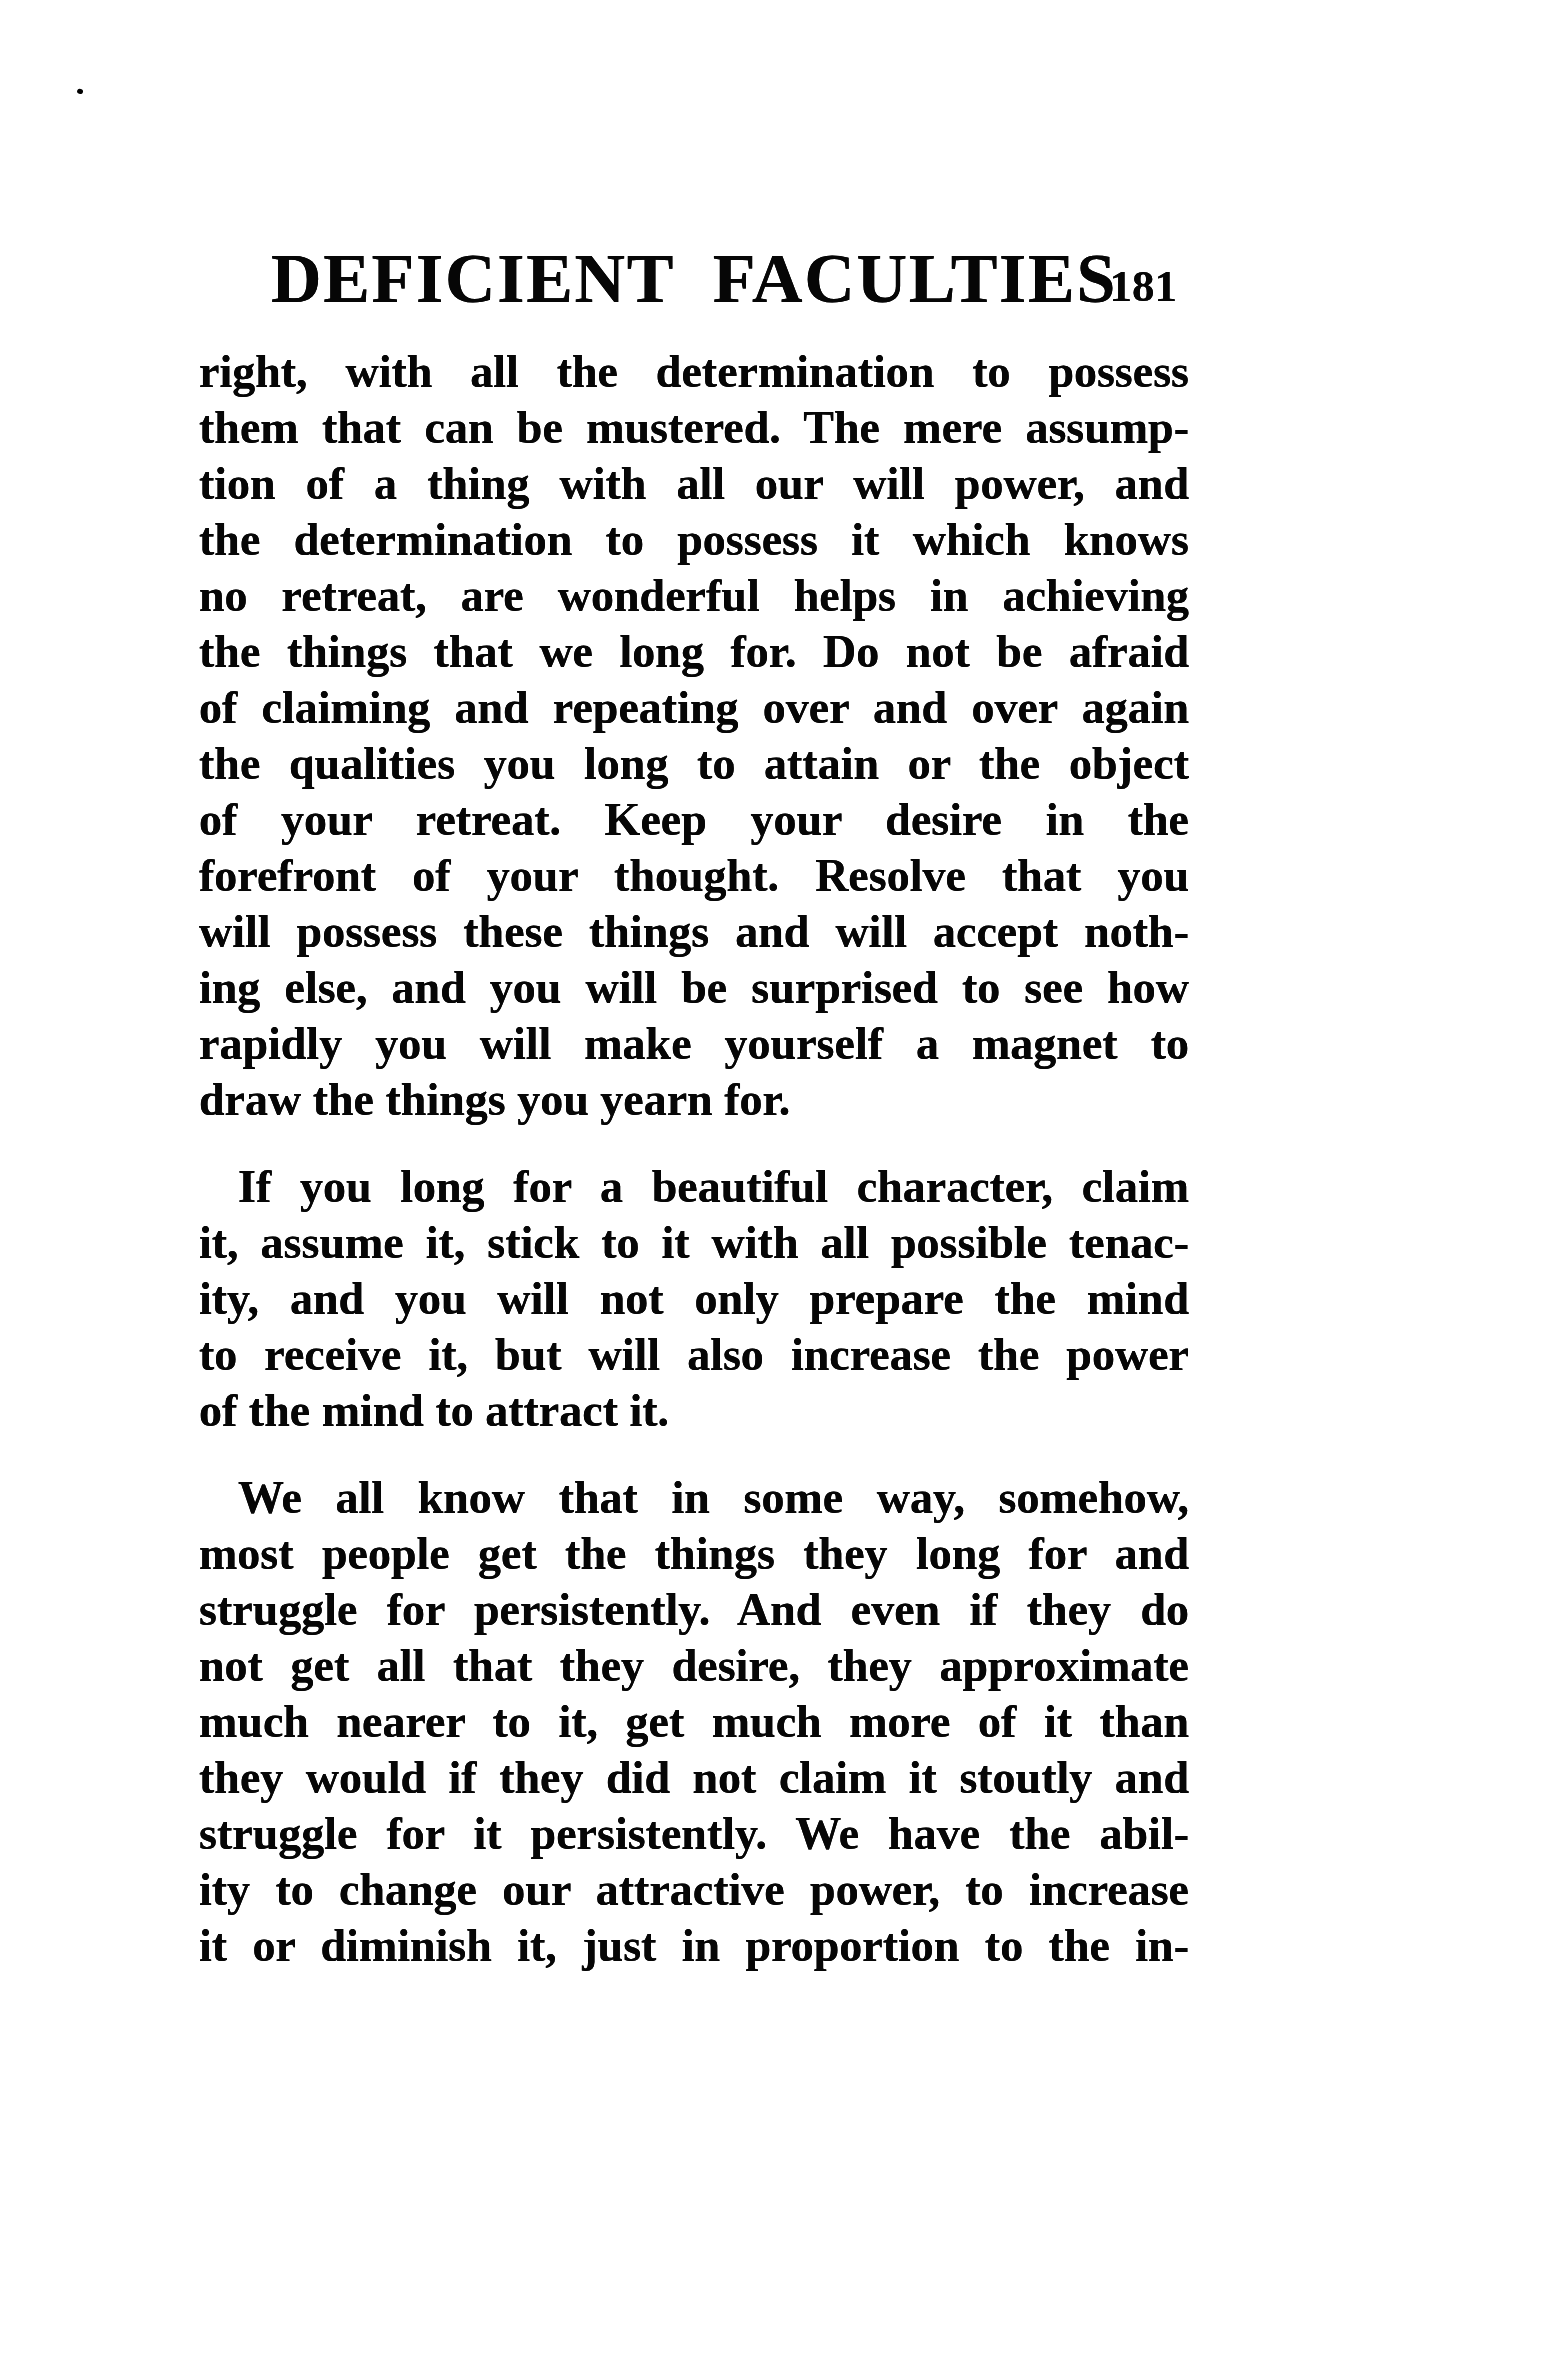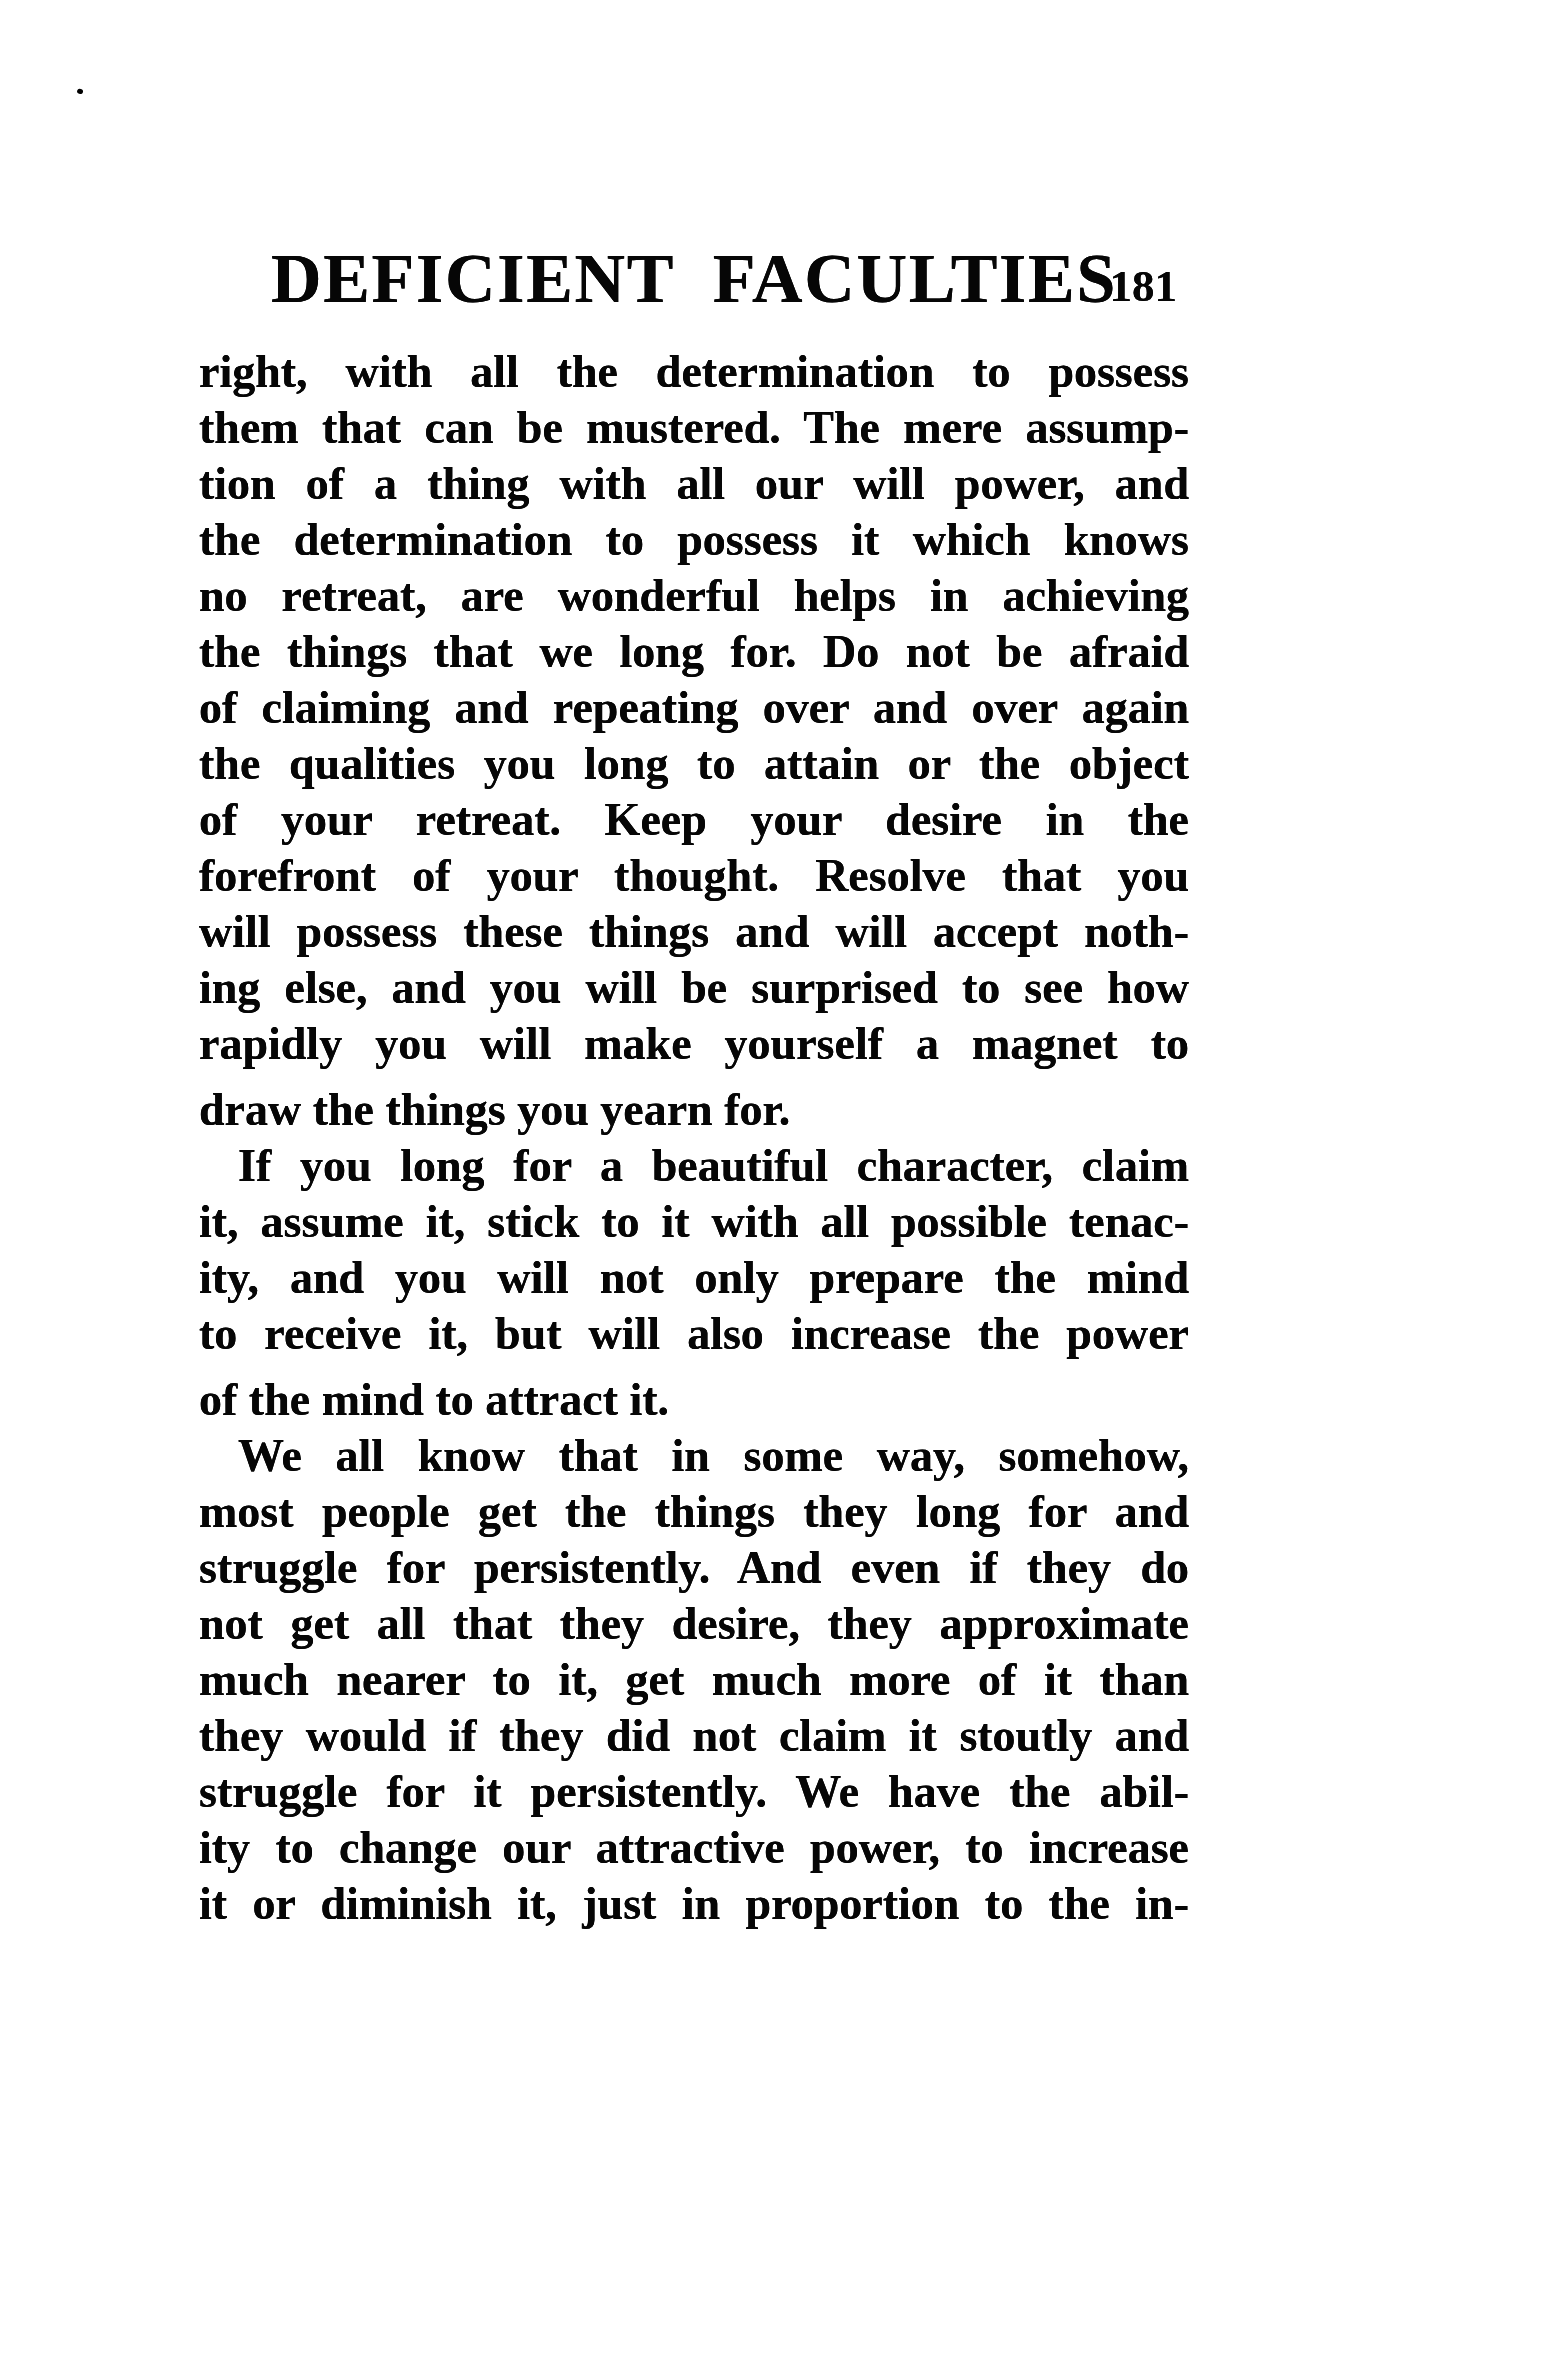--- a/index.html
+++ b/index.html
@@ -66,24 +66,24 @@
     line-height: 56px;
     height: 56px;
     font-weight: 700;
     text-align: justify;
     text-align-last: justify;
     white-space: normal;
     text-shadow: 0 0 0.6px #000;
   }
   .line.end {
     text-align-last: left;
-    margin-top: 10px;
   }
   .line.indent {
     text-indent: 39px;
+    margin-top: 31px;
   }
 </style>
 </head>
 <body>
 
 <div class="page">
 
   <div class="ink-dot"></div>
 
   <header class="running-head">

